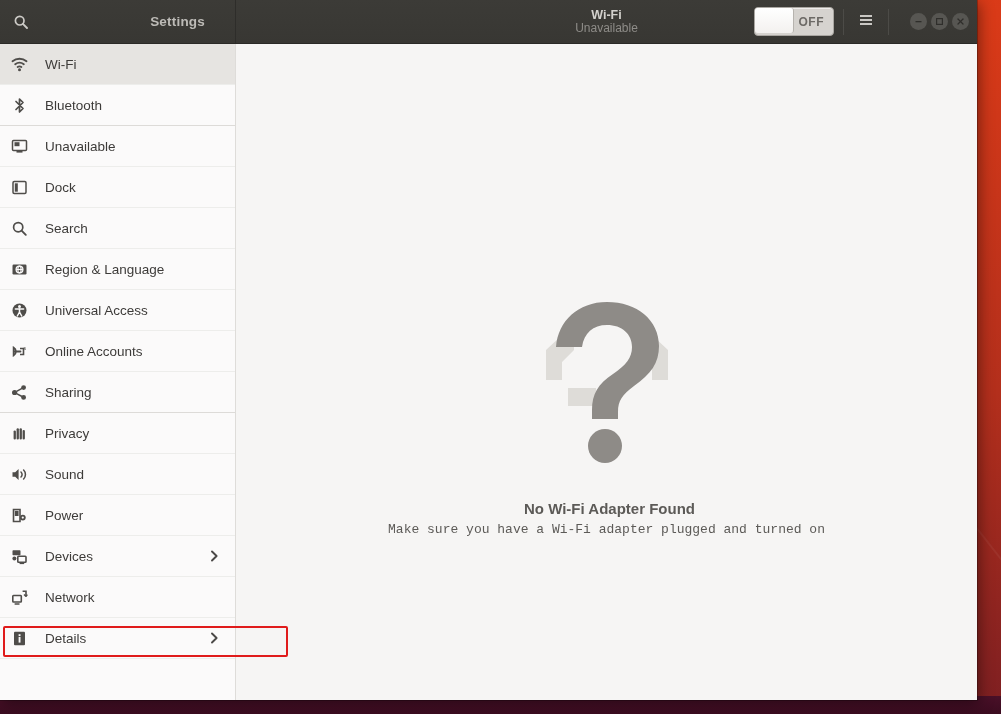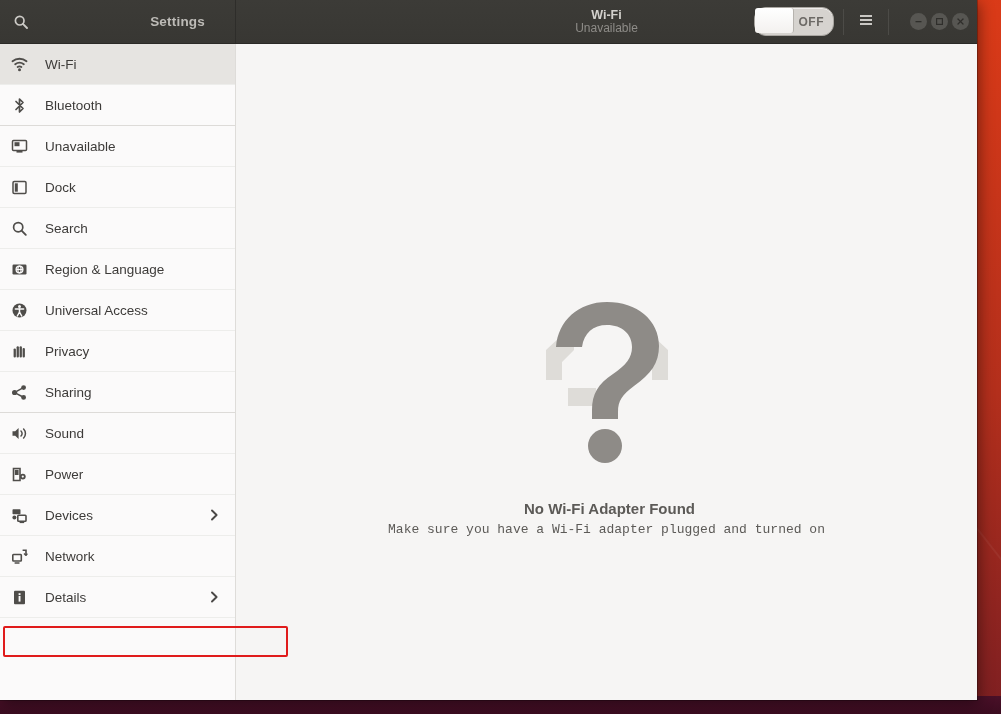--- a/index.html
+++ b/index.html
@@ -69,21 +69,21 @@
   }
   .tb-subtitle {
     color: #8e8c88; font-size: 12px; line-height: 13px;
   }
   .tb-controls {
     margin-left: auto; display: flex; align-items: center; height: 43px;
     position: relative; z-index: 2; padding-right: 8px;
   }
   
   .toggle {
-    width: 78px; height: 27px; border-radius: 12px;
+    width: 78px; height: 27px; border-radius: 4px;
     background: #d6d3cf;
     border: 1px solid #a9a6a1;
     display: flex; align-items: center;
     position: relative; cursor: default;
     box-shadow: inset 0 1px 0 rgba(255,255,255,0.6);
   }
   .toggle-knob {
     width: 38px; height: 25px; border-radius: 3px;
     background: linear-gradient(180deg, #ffffff 0%, #f3f1ef 100%);
     border-right: 1px solid #b6b3ae;
@@ -310,39 +310,50 @@
       <circle cx="8.5" cy="4.6" r="1.5" fill="#fbfafa"></circle>
       <path d="M4.4 7 L12.6 7" stroke="#fbfafa" stroke-width="1.5" stroke-linecap="round"></path>
       <path d="M8.5 7 L8.5 10 L6.3 14 M8.5 10 L10.7 14" stroke="#fbfafa" stroke-width="1.5" stroke-linecap="round" fill="none"></path>
     </svg>
           </span>
           <span class="slabel">Universal Access</span>
         </div>
         <div class="srow">
           <span class="sicon">
             <svg width="17" height="17" viewBox="0 0 17 17">
-      <rect x="2.6" y="5.5" width="2.3" height="9" rx="1.1" fill="#4f4d4a"></rect>
-      <rect x="5.6" y="3.2" width="2.3" height="11.3" rx="1.1" fill="#4f4d4a"></rect>
-      <rect x="8.6" y="3.2" width="2.3" height="11.3" rx="1.1" fill="#4f4d4a"></rect>
-      <rect x="11.6" y="5" width="2.3" height="9.5" rx="1.1" fill="#4f4d4a"></rect>
-    </svg>
-          </span>
-          <span class="slabel">Privacy</span>
+      <path d="M3 8.5 L9.5 8.5" stroke="#4f4d4a" stroke-width="1.8" stroke-linecap="round"></path>
+      <path d="M2.6 4.5 A4.6 4.6 0 0 1 2.6 12.5 Z" fill="none" stroke="#4f4d4a" stroke-width="1.7"></path>
+      <path d="M9 5.5 L12.5 5.5 L12.5 11.5 L9 11.5" fill="none" stroke="#4f4d4a" stroke-width="1.6"></path>
+      <text x="12.4" y="6.6" font-size="5.2" fill="#4f4d4a" font-family="sans-serif">s</text>
+    </svg>
+          </span>
+          <span class="slabel">Online Accounts</span>
         </div>
         <div class="srow groupend">
           <span class="sicon">
             <svg width="17" height="17" viewBox="0 0 17 17">
       <circle cx="12.6" cy="3.6" r="2.4" fill="#4f4d4a"></circle>
       <circle cx="3.6" cy="8.5" r="2.6" fill="#4f4d4a"></circle>
       <circle cx="12.6" cy="13.4" r="2.4" fill="#4f4d4a"></circle>
       <line x1="5.6" y1="7.3" x2="11" y2="4.4" stroke="#4f4d4a" stroke-width="1.5"></line>
       <line x1="5.6" y1="9.7" x2="11" y2="12.5" stroke="#4f4d4a" stroke-width="1.5"></line>
     </svg>
           </span>
           <span class="slabel">Sharing</span>
+        </div>
+        <div class="srow">
+          <span class="sicon">
+            <svg width="17" height="17" viewBox="0 0 17 17">
+      <rect x="2.6" y="5.5" width="2.3" height="9" rx="1.1" fill="#4f4d4a"></rect>
+      <rect x="5.6" y="3.2" width="2.3" height="11.3" rx="1.1" fill="#4f4d4a"></rect>
+      <rect x="8.6" y="3.2" width="2.3" height="11.3" rx="1.1" fill="#4f4d4a"></rect>
+      <rect x="11.6" y="5" width="2.3" height="9.5" rx="1.1" fill="#4f4d4a"></rect>
+    </svg>
+          </span>
+          <span class="slabel">Privacy</span>
         </div>
         <div class="srow">
           <span class="sicon">
             <svg width="17" height="17" viewBox="0 0 17 17">
       <path d="M1.5 6.2 L4.2 6.2 L7.6 3 L7.6 14 L4.2 10.8 L1.5 10.8 Z" fill="#4f4d4a"></path>
       <path d="M10 6 A3.4 3.4 0 0 1 10 11" fill="none" stroke="#4f4d4a" stroke-width="1.5" stroke-linecap="round"></path>
       <path d="M12.6 4 A6.4 6.4 0 0 1 12.6 13" fill="none" stroke="#4f4d4a" stroke-width="1.5" stroke-linecap="round"></path>
     </svg>
           </span>
           <span class="slabel">Sound</span>

